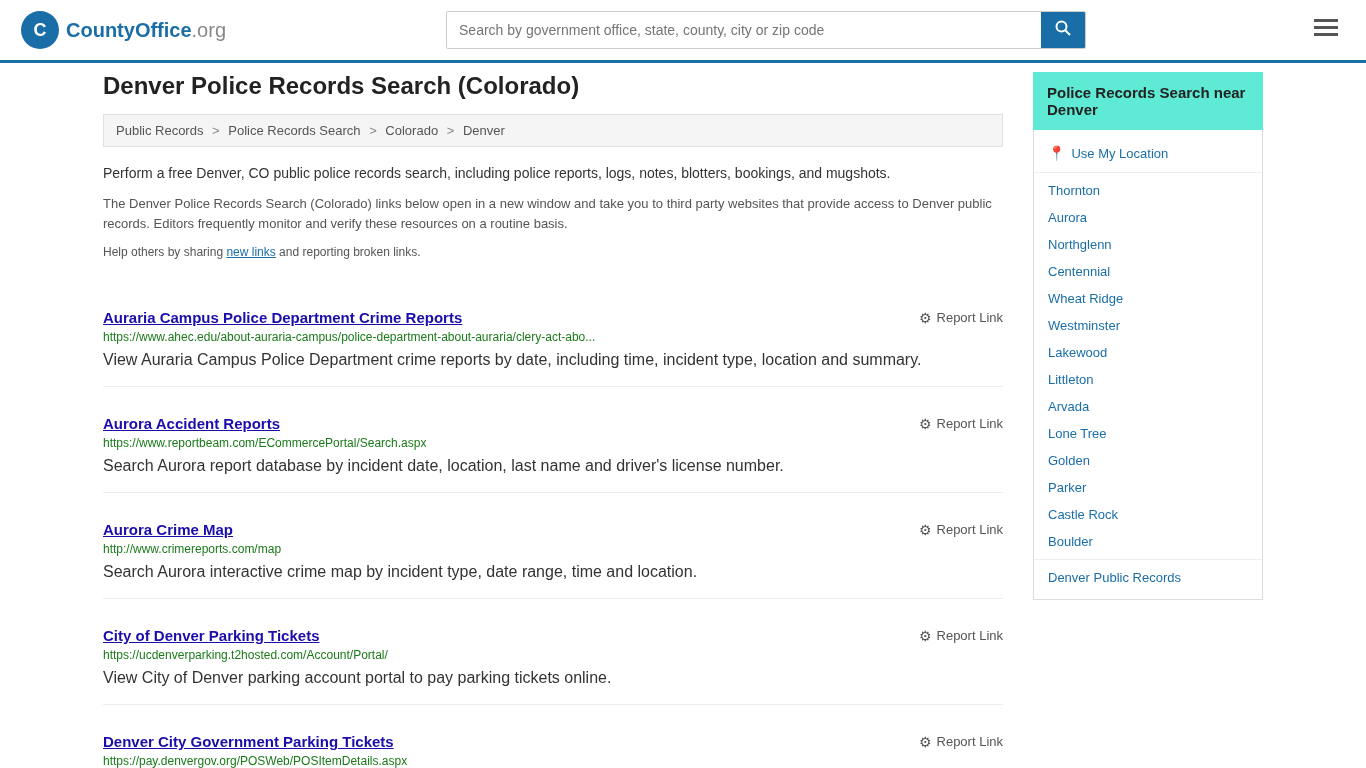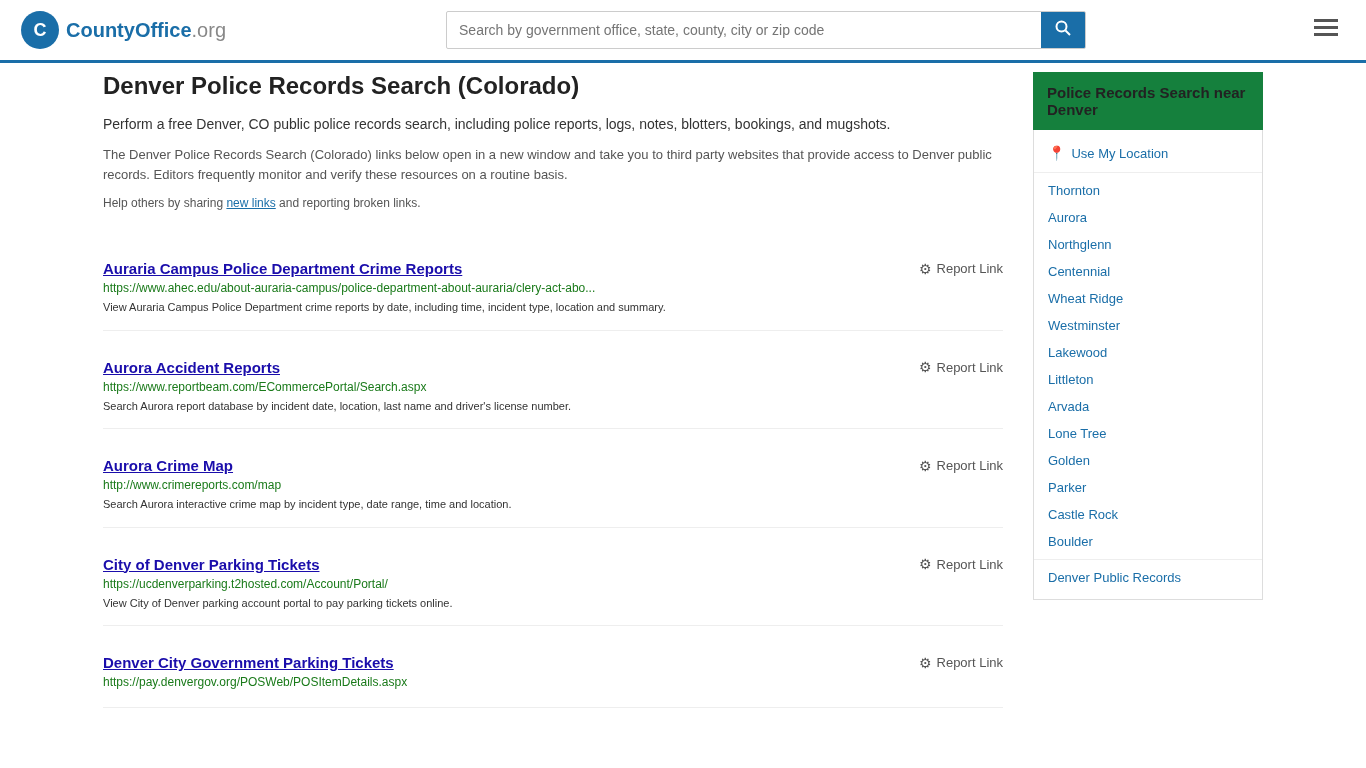--- a/index.html
+++ b/index.html
@@ -142,32 +142,32 @@
     .result-url {
       font-size: 12px;
       color: #1a7a1a;
       margin-bottom: 4px;
       overflow: hidden;
       text-overflow: ellipsis;
       white-space: nowrap;
       max-width: 650px;
     }
     .result-desc {
-      font-size: 11px;
+      font-size: 16px;
       color: #333;
       line-height: 1.5;
     }
 
     
     #sidebar {
       width: 230px;
       flex-shrink: 0;
     }
     #sidebar-title {
-      background: #15803d;
+      background: #5eead4;
       padding: 12px 14px;
       font-size: 15px;
       font-weight: bold;
       color: #222;
       margin-bottom: 0;
     }
     #sidebar-content {
       border: 1px solid #ddd;
       border-top: none;
       padding: 8px 0;
@@ -230,20 +230,29 @@
     </svg>
   </button>
 </div>
 
 <div id="main-wrapper">
 
   <div id="content">
 
     <h1 id="page-title">Denver Police Records Search (Colorado)</h1>
 
+    <div id="breadcrumb">
+      <a href="#">Public Records</a>
+      <span class="sep">&gt;</span>
+      <a href="#">Police Records Search</a>
+      <span class="sep">&gt;</span>
+      <a href="#">Colorado</a>
+      <span class="sep">&gt;</span>
+      <a href="#">Denver</a>
+    </div>
 
     <p id="intro-p1">Perform a free Denver, CO public police records search, including police reports, logs, notes, blotters, bookings, and mugshots.</p>
     <p id="intro-p2">The Denver Police Records Search (Colorado) links below open in a new window and take you to third party websites that provide access to Denver public records. Editors frequently monitor and verify these resources on a routine basis.</p>
     <p id="intro-p3">
       <span>Help others by sharing </span><a href="#">new links</a><span> and reporting broken links.</span>
     </p>
 
     <div id="results-list">
         <div class="result-item">
       <div class="result-header">

